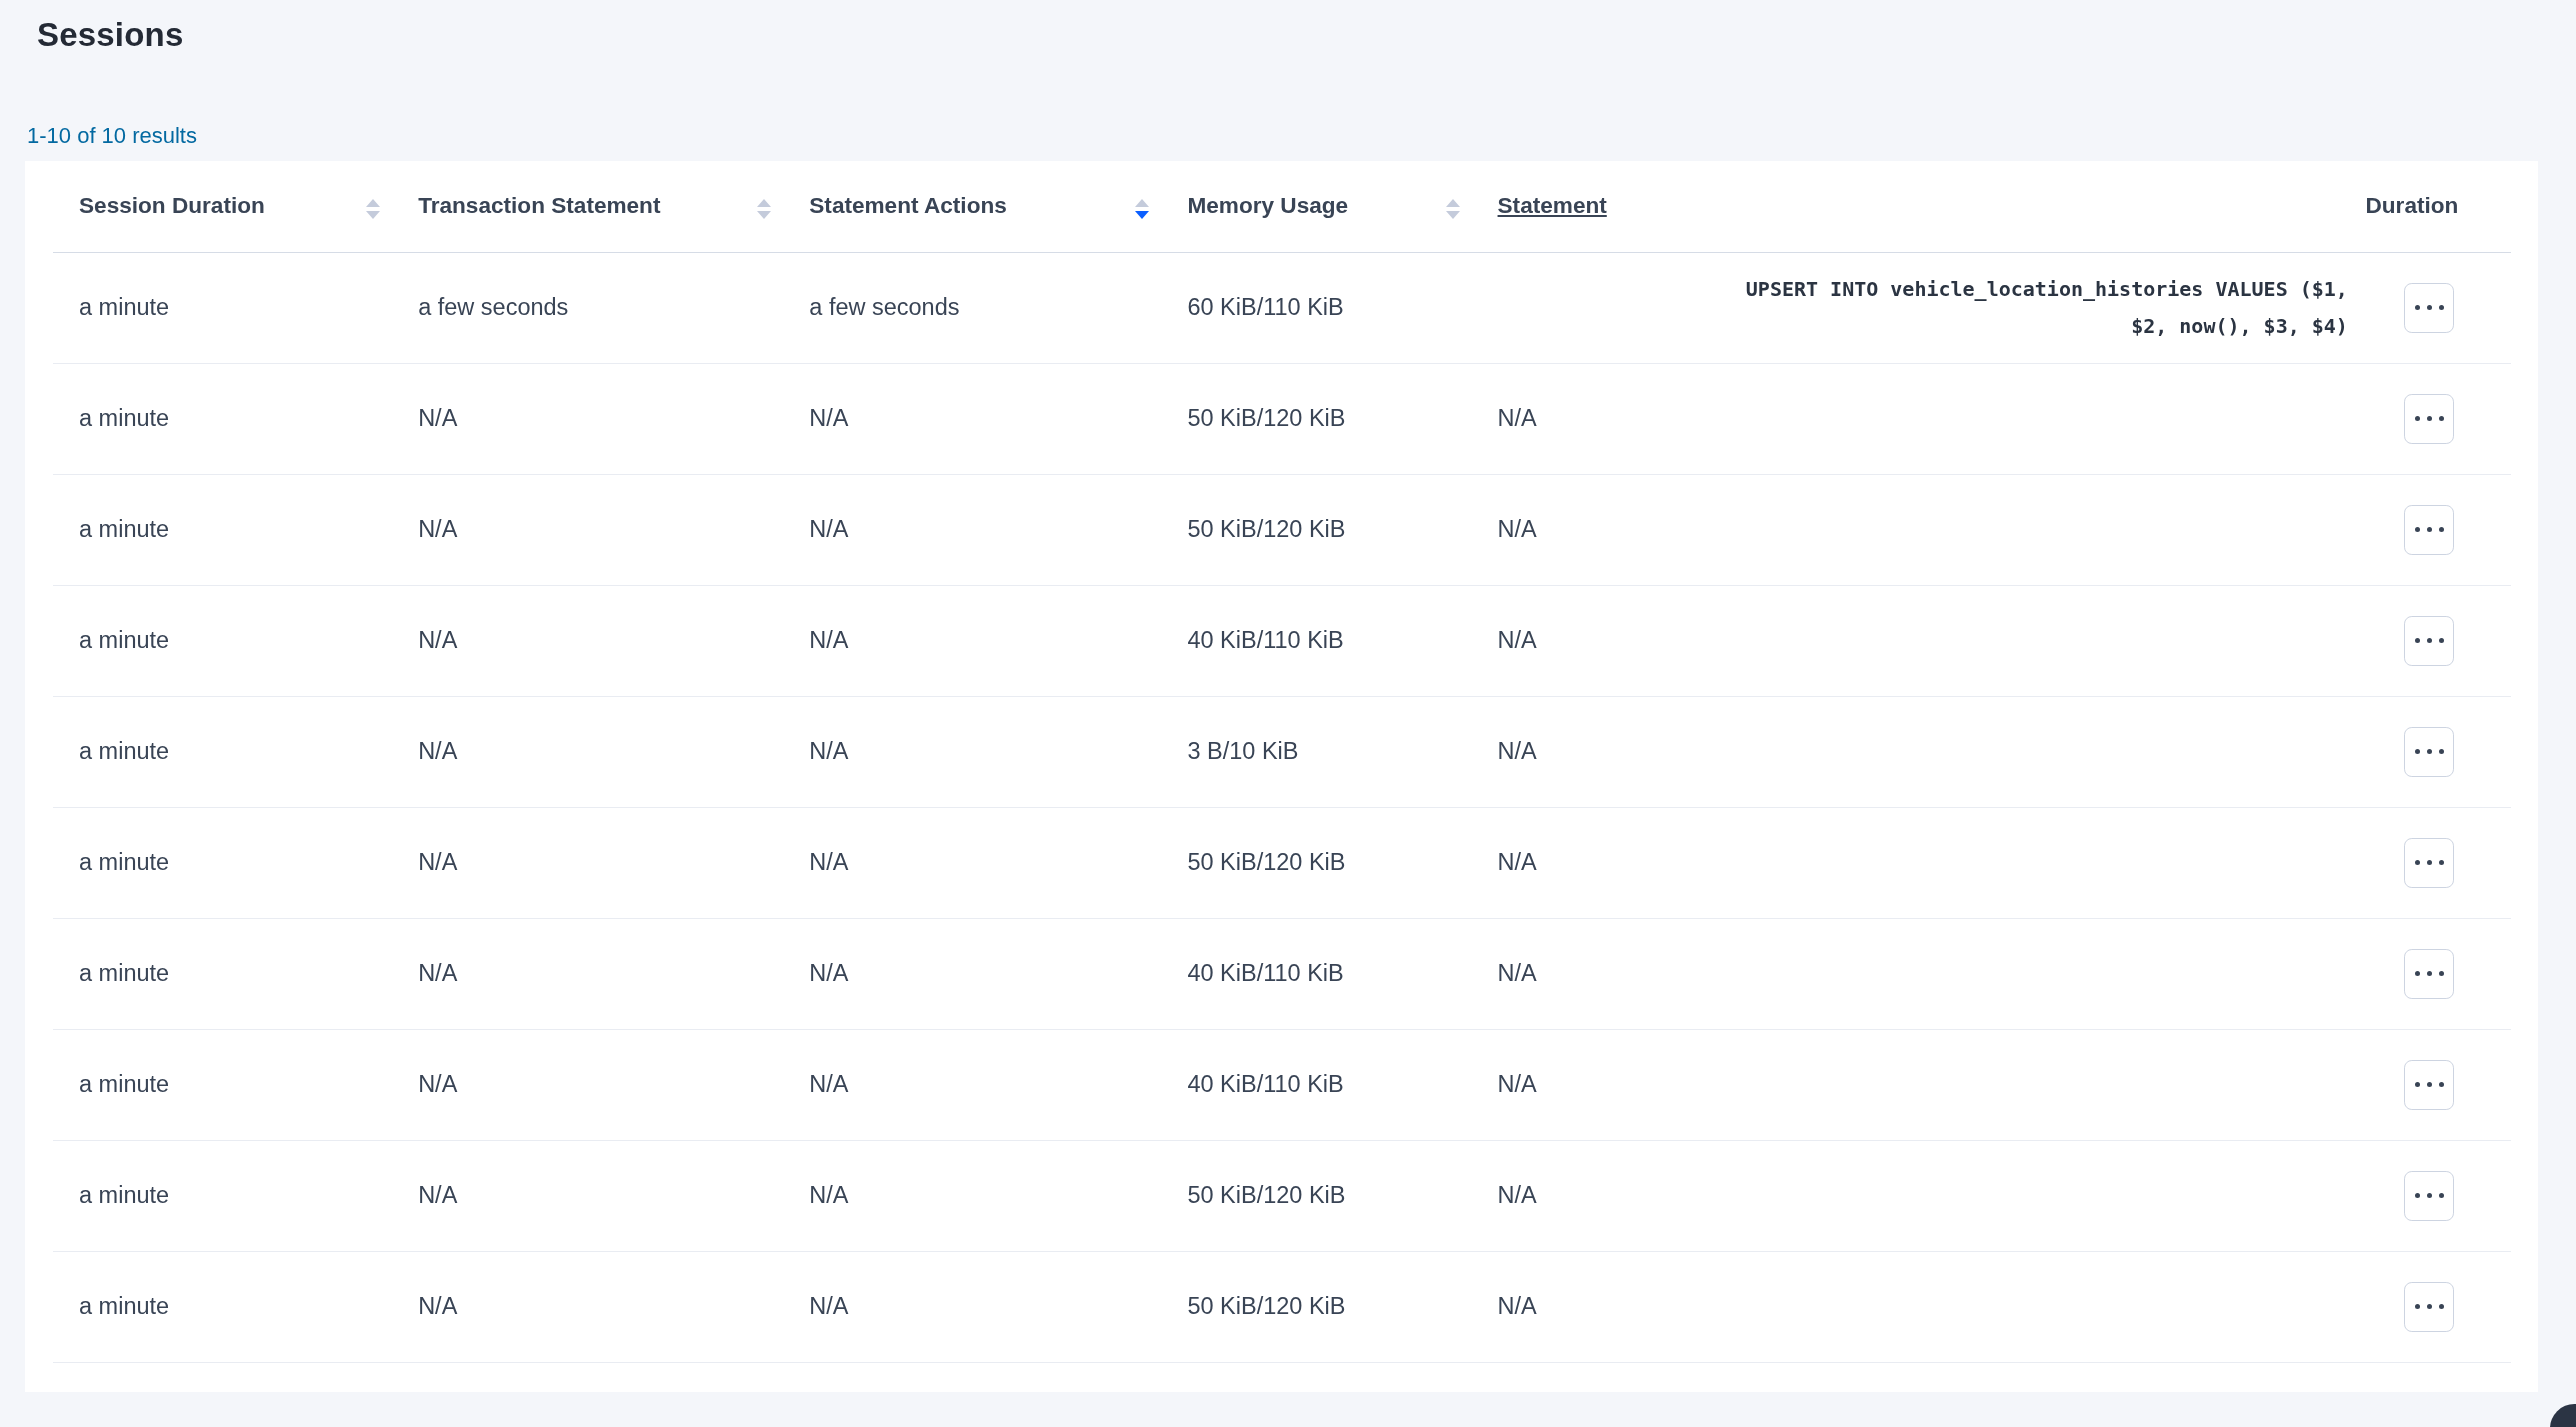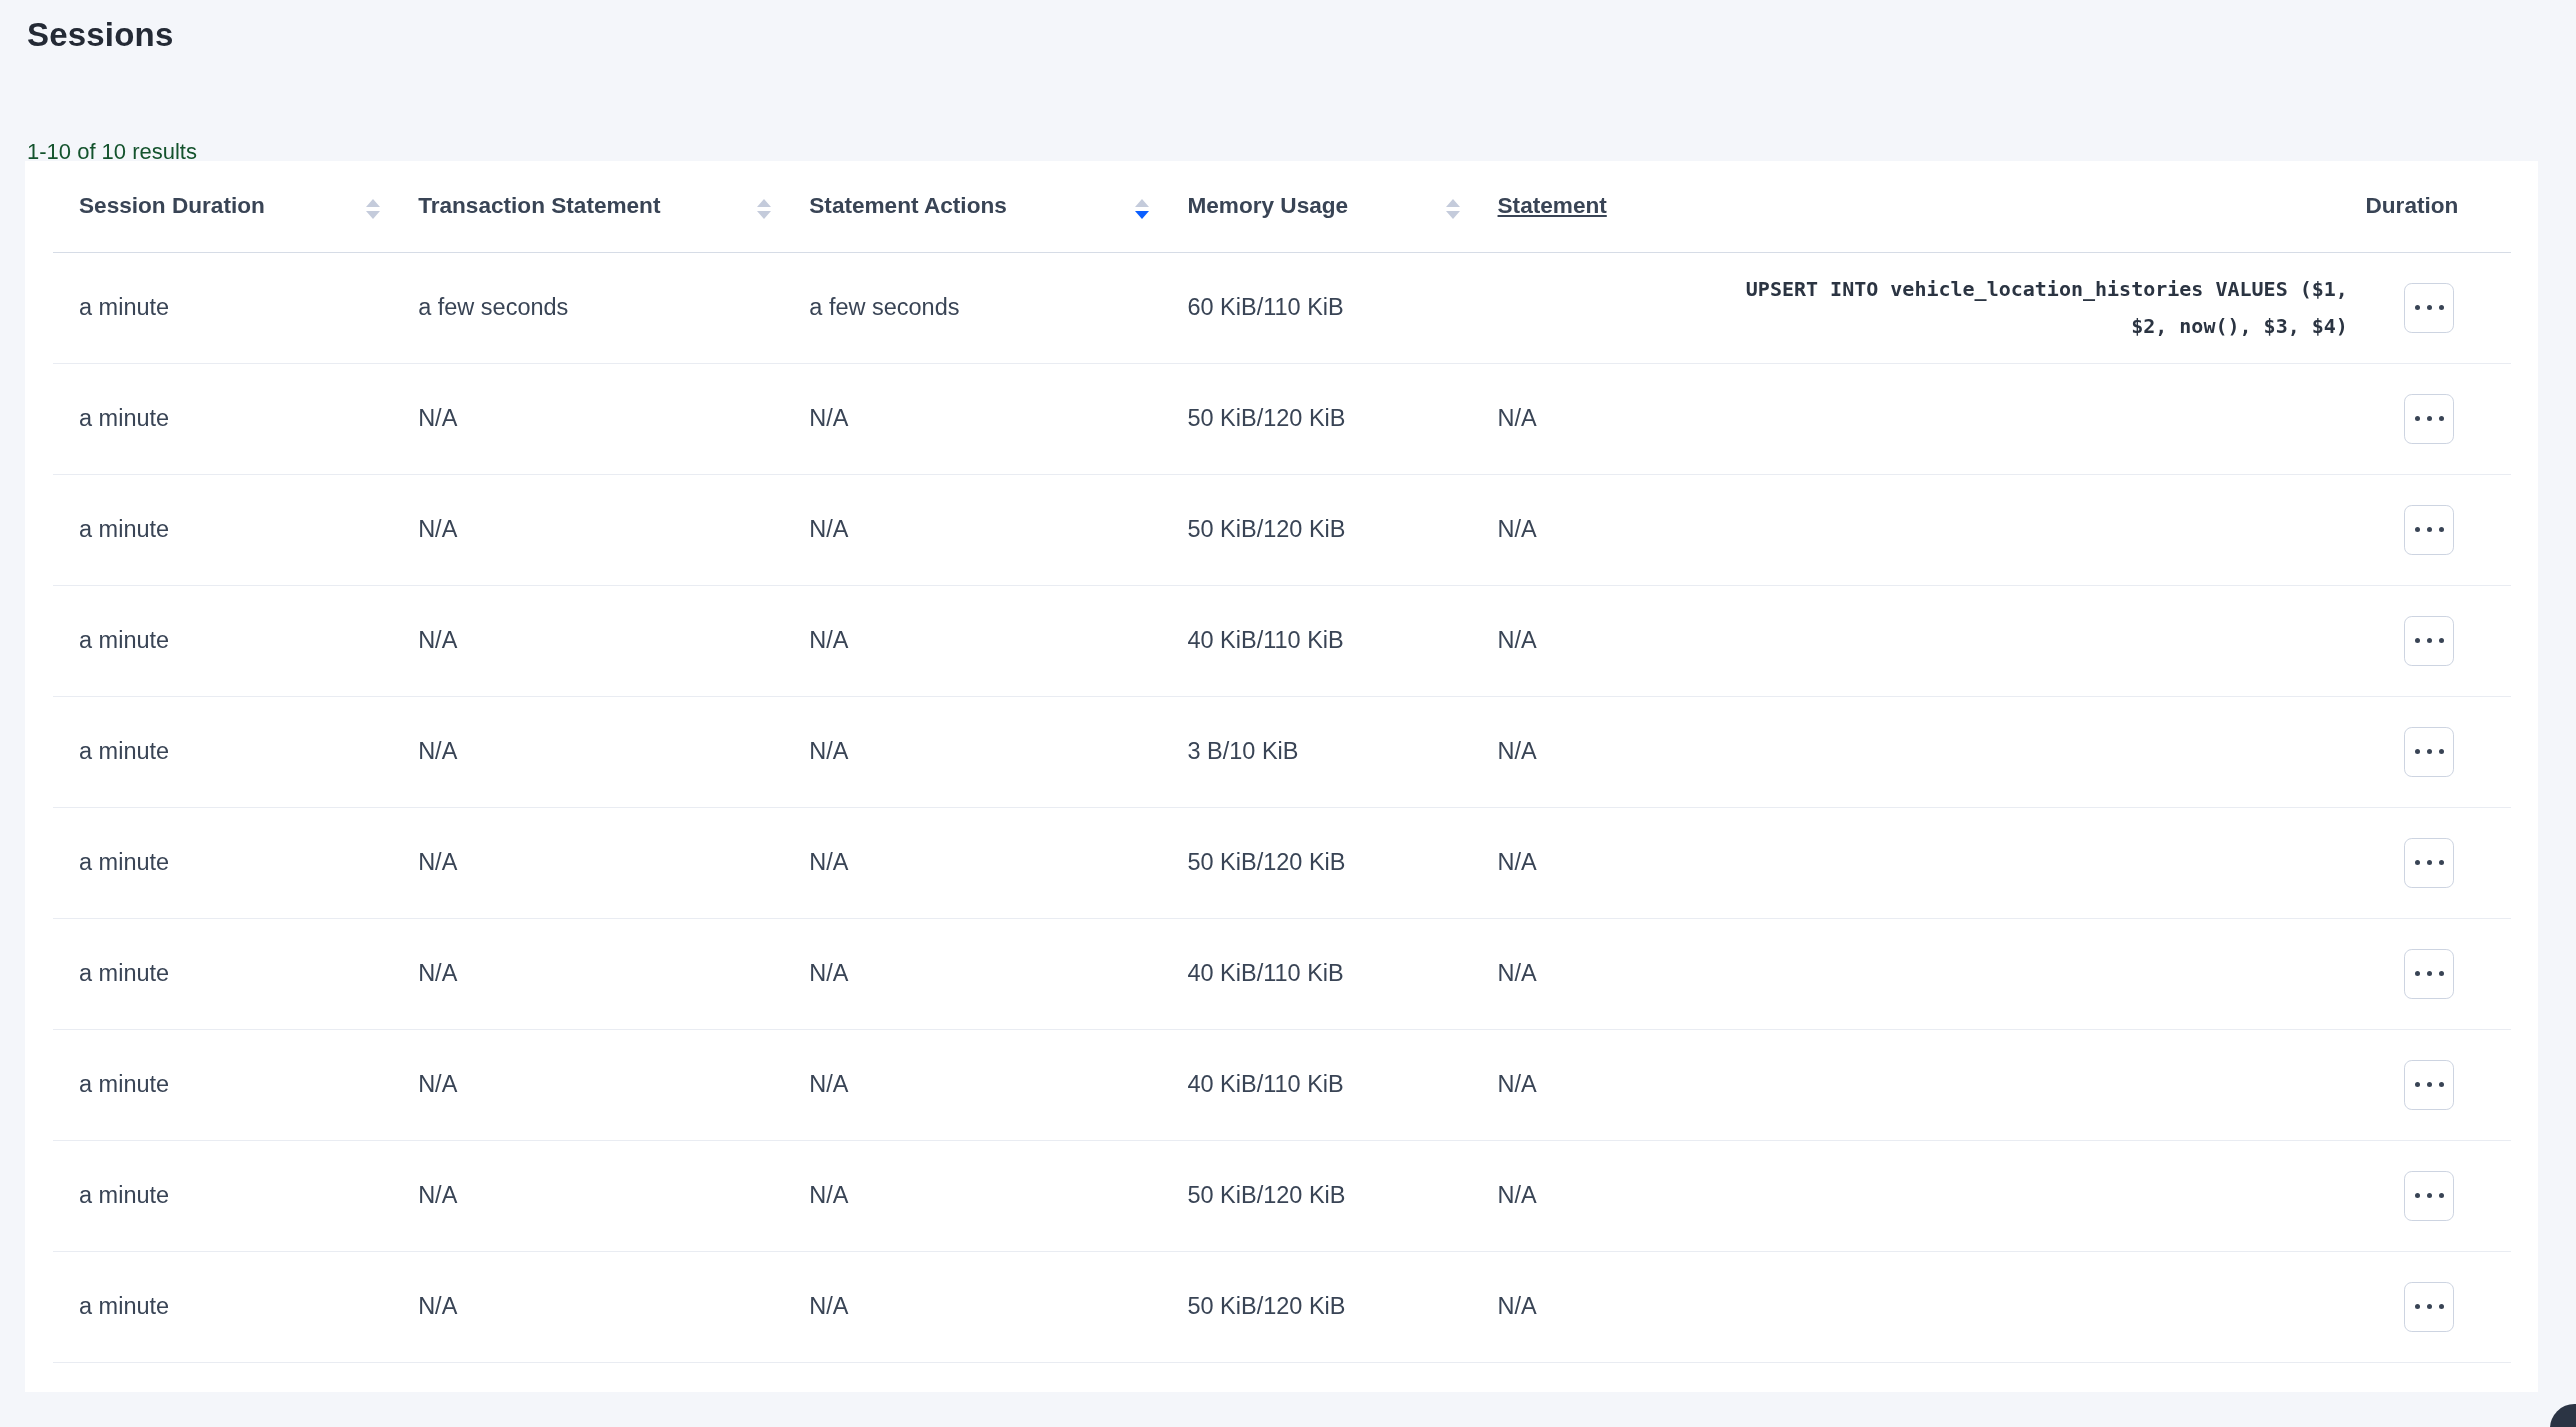--- a/index.html
+++ b/index.html
@@ -6,37 +6,37 @@
   html, body { width: 2576px; height: 1427px; overflow: hidden; }
   body {
     position: relative;
     background: #f4f6fa;
     font-family: "Liberation Sans", "DejaVu Sans", sans-serif;
     color: #394455;
   }
 
   .page-title {
     position: absolute;
-    left: 27px;
+    left: 37px;
     top: 14px;
     font-size: 33px;
     line-height: 42px;
     font-weight: 600;
     color: #242a35;
     letter-spacing: 0.2px;
   }
 
   .results-count {
     position: absolute;
     left: 27px;
-    top: 138px;
+    top: 122px;
     font-size: 22px;
     line-height: 28px;
     font-weight: 400;
-    color: #14532d;
+    color: #0369a1;
   }
 
   .table-card {
     position: absolute;
     left: 25px;
     top: 161px;
     width: 2513px;
     height: 1231px;
     background: #ffffff;
   }

